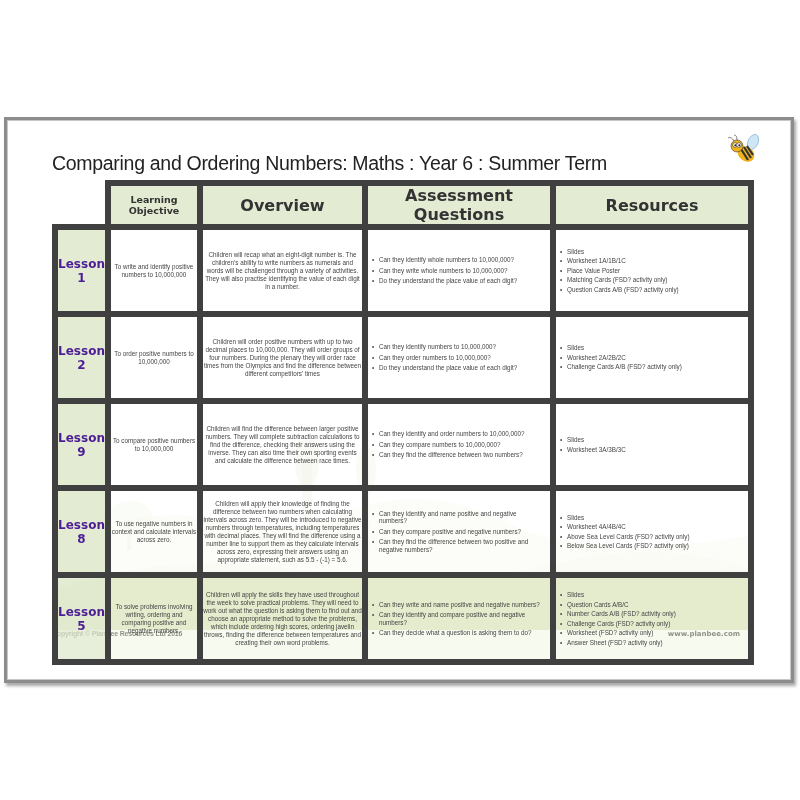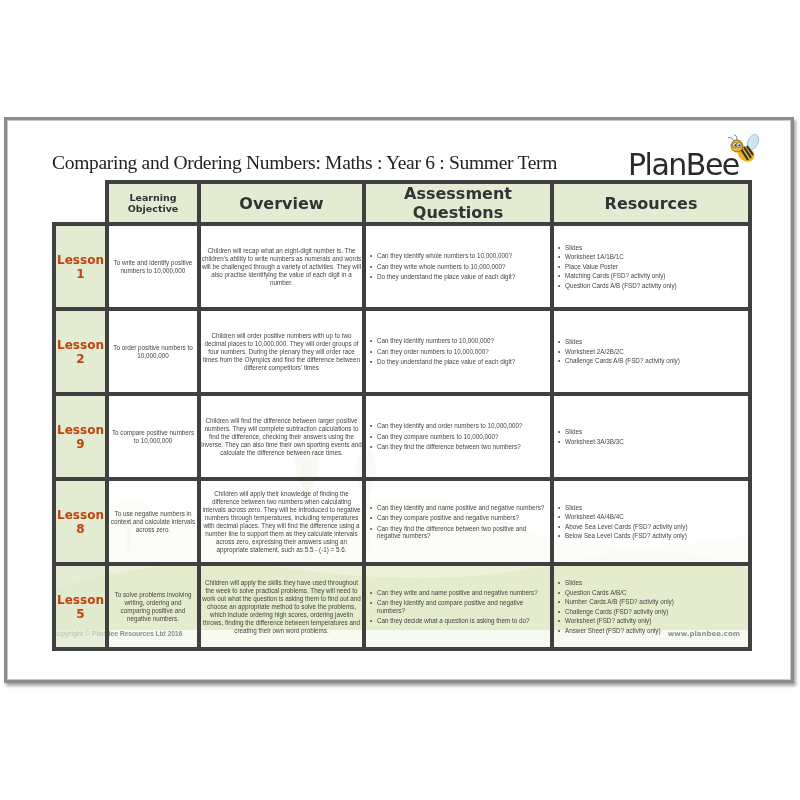--- a/index.html
+++ b/index.html
@@ -2,34 +2,34 @@
 <html><head>
 <meta charset="utf-8">
 <style>
   html, body { margin:0; padding:0; }
   body { width:800px; height:800px; background:#ffffff; position:relative; overflow:hidden;
          font-family:"Liberation Sans", sans-serif; }
   .sheet { position:absolute; left:4px; top:117px; width:790px; height:566px;
            background:#ffffff; border:3px solid #8c8c8c; box-sizing:border-box;
            box-shadow: inset 0 0 0 1px #c8c8c8, 2px 3px 3px rgba(0,0,0,0.35); }
   .title { position:absolute; left:52px; top:152px; font-size:19.5px; color:#222;
-           font-family:Liberation Serif, serif; letter-spacing:-0.3px; white-space:nowrap; }
+           font-family:Liberation Sans, sans-serif; letter-spacing:-0.3px; white-space:nowrap; }
   .logo { position:absolute; left:628px; top:133px; width:130px; height:50px; }
   .logo-text { position:absolute; left:0; top:14px; font-size:30px; color:#2a2a2a;
                font-family:"DejaVu Sans", sans-serif; letter-spacing:-1.5px; white-space:nowrap; }
   .logo-text b { font-weight:normal; }
   .bee { position:absolute; left:96px; top:0px; width:40px; height:36px; }
 
   table.plan { position:absolute; left:52px; top:180px; border-collapse:collapse; table-layout:fixed; }
-  table.plan td, table.plan th { border:4px solid #404040; padding:0; }
+  table.plan td, table.plan th { border:6px solid #404040; padding:0; }
   th.hcell { background:#e3ebd3; height:21px; font-size:16px; font-weight:bold; color:#333;
              font-family:"DejaVu Sans", sans-serif; text-align:center; }
   th.hcell.lo { font-size:9.5px; }
   th.corner { border:none !important; background:transparent; }
-  td.lesson { background:#e3ebd3; font-weight:bold; font-size:12px; color:#c2410c; text-align:center;
+  td.lesson { background:#e3ebd3; font-weight:bold; font-size:12px; color:#4c1d95; text-align:center;
               font-family:"DejaVu Sans", sans-serif; }
   td.cell { background:rgba(255,255,255,0.85); height:81px; font-size:6.3px; color:#444; line-height:8px; vertical-align:middle; }
   td.center { text-align:center; padding:0 3px; }
   ul.bl { list-style:none; margin:0; padding:0 4px; }
   ul.bl li { position:relative; padding-left:7px; margin:3px 0; line-height:7.5px; }
   ul.bl li:before { content:"•"; position:absolute; left:0; top:0; }
   ul.res li { margin:2px 0; }
 
   .scenery { position:absolute; left:52px; top:440px; width:700px; height:190px; pointer-events:none; z-index:0; }
   table.plan { z-index:1; }
@@ -44,21 +44,20 @@
           font-family:"DejaVu Sans", sans-serif; font-size:7px; }
 </style>
 </head>
 <body>
 
 <div class="sheet"></div>
 
 <div class="title">Comparing and Ordering Numbers: Maths : Year 6 : Summer Term</div>
 
 <div class="logo">
-  <div class="logo-text"><span>Plan</span><b>Bee</b></div>
   <svg class="bee" viewBox="0 0 40 36">
     <ellipse cx="29" cy="9" rx="5" ry="8" fill="#cfe6f5" stroke="#8fb8d6" stroke-width="0.8" transform="rotate(25 29 9)"></ellipse>
     <ellipse cx="22" cy="21" rx="9" ry="7" fill="#f2b21c" transform="rotate(35 22 21)"></ellipse>
     <path d="M17 16 L24 27 M20 14 L27 25 M23 13 L29 22" stroke="#333" stroke-width="2.2"></path>
     <circle cx="13" cy="13" r="6" fill="#f2b21c" stroke="#333" stroke-width="0.6"></circle>
     <circle cx="11" cy="12" r="2.3" fill="#fff" stroke="#333" stroke-width="0.6"></circle>
     <circle cx="15" cy="12" r="2.3" fill="#fff" stroke="#333" stroke-width="0.6"></circle>
     <circle cx="11.3" cy="12.2" r="1" fill="#222"></circle>
     <circle cx="15.3" cy="12.2" r="1" fill="#222"></circle>
     <path d="M10 8 Q7 3 4 5 M13 7 Q13 2 10 2" stroke="#333" stroke-width="0.6" fill="none"></path>

